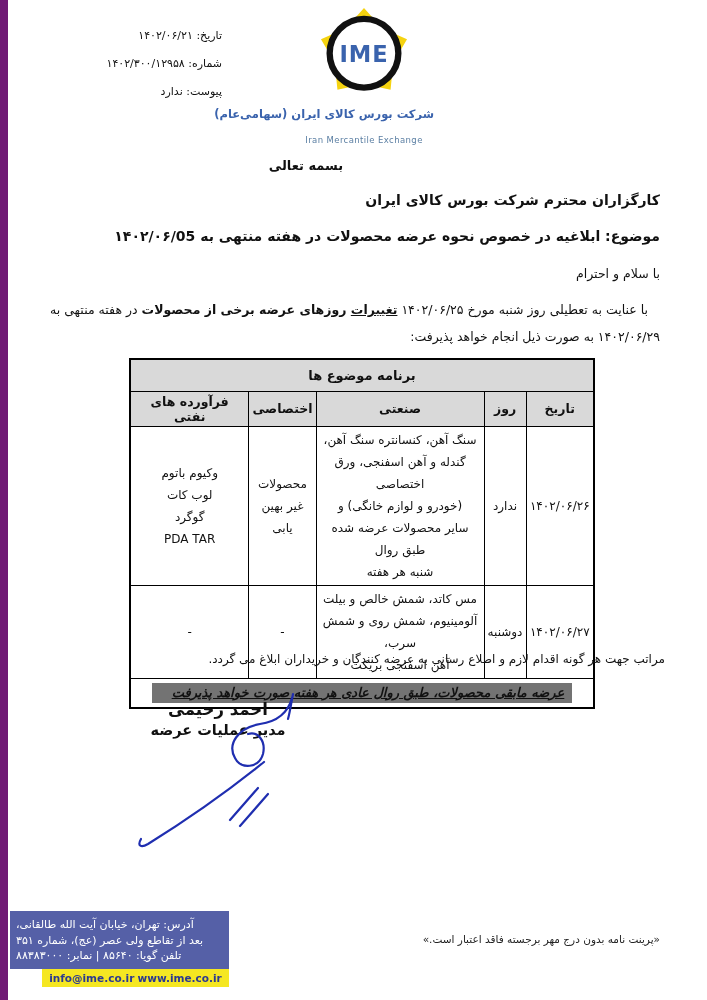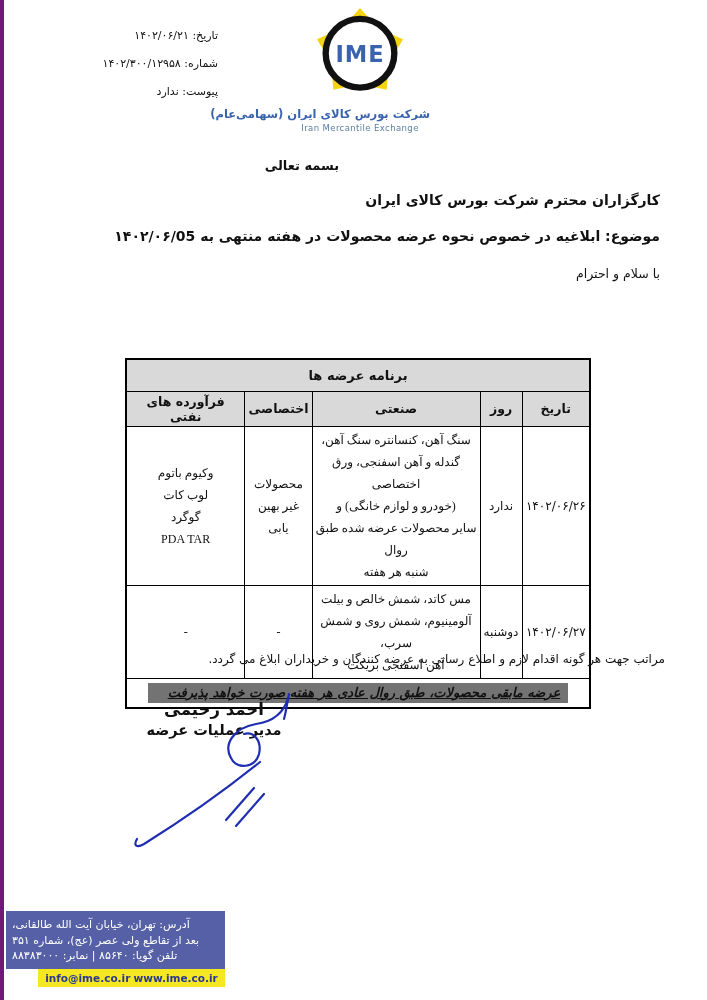--- a/index.html
+++ b/index.html
@@ -1,49 +1,49 @@
 <!DOCTYPE html>
 <html lang="fa"><head>
 <meta charset="utf-8">
 <style>
   * { margin:0; padding:0; box-sizing:border-box; }
   html,body { background:#ffffff; }
   body { font-family:"DejaVu Sans", sans-serif; }
   .page {
     position:relative; width:707px; height:1000px; margin:0 auto;
     background:#ffffff; overflow:hidden;
-    border-left:4px solid #701a75;
+    border-left:8px solid #701a75;
   }
   
   .hdr-fields {
     position:absolute; top:22px; left:36px; width:178px;
     direction:rtl; text-align:right; font-size:11px; color:#111;
   }
   .hdr-row { height:28px; line-height:28px; white-space:nowrap; }
   .logo-wrap { position:absolute; top:8px; left:286px; width:140px; text-align:center; }
   .logo-fa { font-size:11.5px; font-weight:bold; color:#3a63ad; direction:rtl; margin-top:1px; white-space:nowrap; }
-  .logo-en { font-size:8.5px; color:#5b7fa3; letter-spacing:0.4px; margin-top:2px; white-space:nowrap; }
+  .logo-en { font-size:8.5px; color:#5b7fa3; letter-spacing:0.4px; margin-top:14px; white-space:nowrap; }
   
   .besmeleh { position:absolute; top:158px; left:0; width:596px; text-align:center;
     font-weight:bold; font-size:13px; color:#111; direction:rtl; }
   .recipient { position:absolute; top:192px; right:47px; font-weight:bold; font-size:14px; color:#111; direction:rtl; }
   .subject   { position:absolute; top:228px; right:47px; font-weight:bold; font-size:14px; color:#111; direction:rtl; }
   .salutation{ position:absolute; top:266px; right:47px; font-size:12.5px; color:#111; direction:rtl; }
   .paragraph { position:absolute; top:296px; right:47px; left:42px; direction:rtl;
     font-size:12.5px; line-height:27px; color:#111; text-align:justify; text-indent:12px; }
   .paragraph .b { font-weight:bold; }
   .paragraph .bu { font-weight:bold; text-decoration:underline; }
   
   .sched-table { position:absolute; top:358px; left:121px; width:466px;
     border-collapse:collapse; direction:rtl; font-size:12px; color:#111;
     border:2px solid #000; }
   .sched-table th, .sched-table td { border:1px solid #000; text-align:center; vertical-align:middle; padding:2px 3px; }
   .sched-table .title-cell { background:#d9d9d9; font-weight:bold; font-size:13px; height:32px; }
   .sched-table .head-cell  { background:#d9d9d9; font-weight:bold; font-size:12.5px; height:30px; }
-  .cell-multi { white-space:pre-line; line-height:22px;font-family:Liberation Serif, serif; }
+  .cell-multi { white-space:pre-line; line-height:22px; }
   .row-1 td { height:118px; }
   .row-2 td { height:76px; }
   .note-cell { height:30px; text-align:left; padding:2px 0; }
   .note-hl { display:inline-block; background:#737373; color:#111;
     font-weight:bold; font-style:italic; text-decoration:underline;
     font-size:13px; padding:2px 8px 3px 20px; direction:rtl; }
   .closing { position:absolute; top:652px; right:42px; left:42px; direction:rtl;
     text-align:right; font-size:12px; color:#111; }
   
   .sig-block { position:absolute; top:700px; left:112px; width:196px; text-align:center; direction:rtl; color:#111; }
@@ -87,25 +87,26 @@
       <text x="55" y="60" text-anchor="middle" font-family="DejaVu Sans, sans-serif" font-size="25" font-weight="bold" fill="#3a63ad" letter-spacing="1">IME</text>
     </svg>
     <div class="logo-fa">شرکت بورس کالای ایران (سهامی‌عام)</div>
     <div class="logo-en">Iran Mercantile Exchange</div>
   </div>
 
   <div class="besmeleh">بسمه تعالی</div>
   <div class="recipient">کارگزاران محترم شرکت بورس کالای ایران</div>
   <div class="subject">موضوع: ابلاغیه در خصوص نحوه عرضه محصولات در هفته منتهی به ۱۴۰۲/۰۶/05</div>
   <div class="salutation">با سلام و احترام</div>
+  <div class="paragraph"><span>با عنایت به تعطیلی روز شنبه مورخ ۱۴۰۲/۰۶/۲۵ </span><span class="bu">تغییرات</span><span class="b"> </span><span class="b">روزهای عرضه برخی از محصولات</span><span> در هفته منتهی به ۱۴۰۲/۰۶/۲۹ به صورت ذیل انجام خواهد پذیرفت:</span></div>
 
   <table class="sched-table">
     <tbody>
         <tr>
-      <td class="title-cell" colspan="5">برنامه عرضه ها</td>
+      <td class="title-cell" colspan="5">برنامه موضوع ها</td>
     </tr>
     <tr>
       <th class="head-cell" style="width:68px">تاریخ</th>
       <th class="head-cell" style="width:42px">روز</th>
       <th class="head-cell" style="width:170px">صنعتی</th>
       <th class="head-cell" style="width:66px">اختصاصی</th>
       <th class="head-cell" style="width:120px">فرآورده های نفتی</th>
     </tr>
     <tr class="row-1">
       <td>۱۴۰۲/۰۶/۲۶</td>
@@ -159,14 +160,15 @@
     <div class="foot-addr">
         <div>آدرس: تهران، خیابان آیت الله طالقانی،</div>
         <div>بعد از تقاطع ولی عصر (عج)، شماره ۳۵۱</div>
         <div>تلفن گویا: ۸۵۶۴۰ | نمابر: ۸۸۳۸۳۰۰۰</div>
       </div>
     <div class="foot-links">
       <span>info@ime.co.ir</span>
       <span>www.ime.co.ir</span>
     </div>
   </div>
+  <div class="disclaimer">«پرینت نامه بدون درج مهر برجسته فاقد اعتبار است.»</div>
 
 </div>
 
 </body></html>

